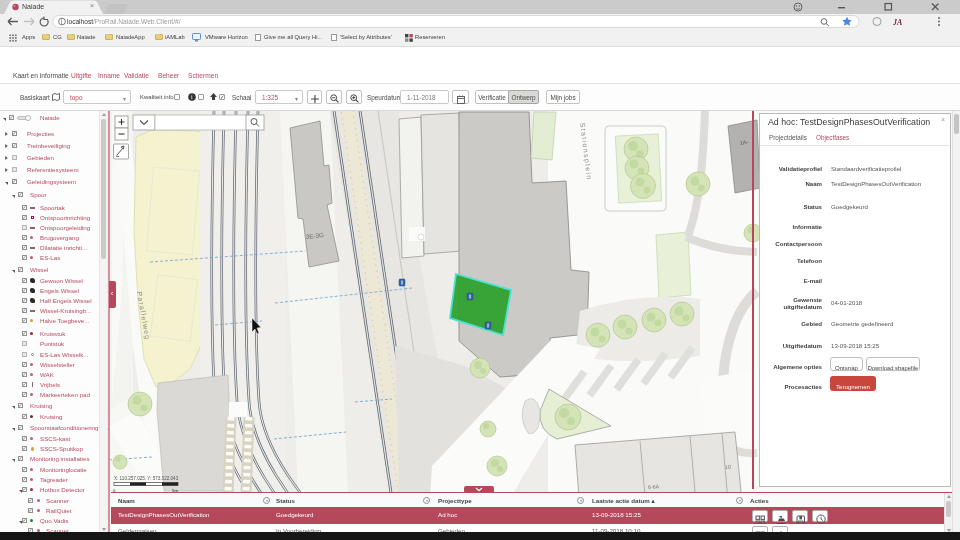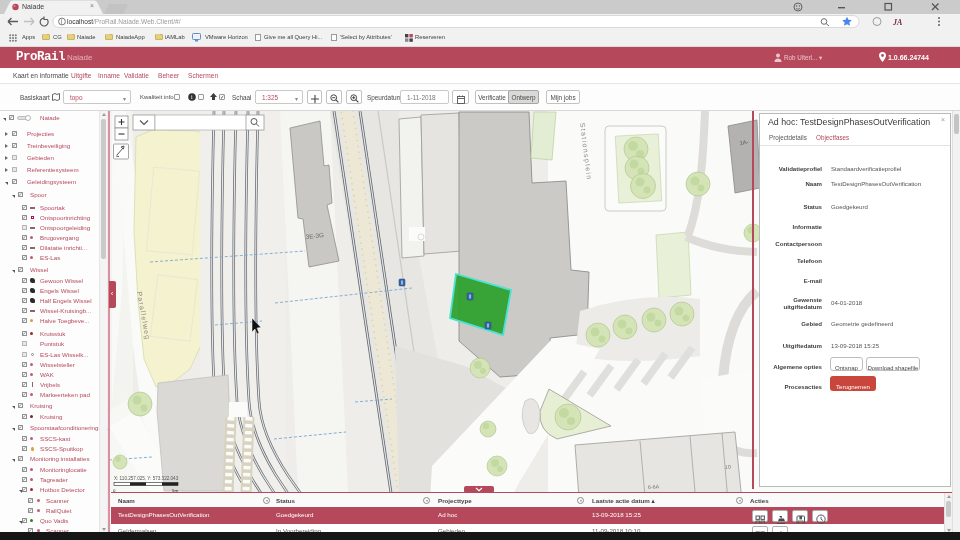--- a/index.html
+++ b/index.html
@@ -128,34 +128,20 @@
       <div class="bk" style="left:340px;">'Select by Attributes'</div>
     <svg class="abs" style="left:405px;top:4.5px" width="8" height="8">
         <rect width="3.4" height="3.4" fill="#444"></rect>
         <rect x="4.4" width="3.4" height="3.4" fill="#b5495b"></rect>
         <rect y="4.4" width="3.4" height="3.4" fill="#888"></rect>
         <rect x="4.4" y="4.4" width="3.4" height="3.4" fill="#444"></rect>
       </svg>
     <div class="bk" style="left:415px;">Reserveren</div>
   </div>
 
-  <div class="abs" id="prorail">
-    <div class="abs" style="left:16px;top:3px;font-family:'Liberation Mono',monospace;font-weight:bold;font-size:12.5px;color:#fff;letter-spacing:-0.5px;">ProRail</div>
-    <div class="abs" style="left:67px;top:6px;font-size:8px;color:#e2b3bd;">Naiade</div>
-    <svg class="abs" style="left:774px;top:6px" width="8" height="9">
-        <circle cx="4" cy="2.5" r="2" fill="#ecc4cd"></circle>
-        <path d="M0.5,9 Q0.5,5.5 4,5.5 Q7.5,5.5 7.5,9 Z" fill="#ecc4cd"></path>
-      </svg>
-    <div class="abs" style="left:784px;top:7px;font-size:6.3px;color:#ecc4cd;">Rob Uiterl... ▾</div>
-    <svg class="abs" style="left:879px;top:5px" width="7" height="10">
-        <path d="M3.5,0 a3.5,3.5 0 0 1 3.5,3.5 q0,2 -3.5,6.5 q-3.5,-4.5 -3.5,-6.5 a3.5,3.5 0 0 1 3.5,-3.5 Z" fill="#fff"></path>
-        <circle cx="3.5" cy="3.5" r="1.4" fill="#b5495b"></circle>
-      </svg>
-    <div class="abs" style="left:888px;top:6.5px;font-size:7px;color:#fff;font-weight:bold;">1.0.66.24744</div>
-  </div>
 
   <div class="abs" id="navrow">
     <div class="nav" style="left:13px;color:#4a4a4a;">Kaart en informatie</div>
     <div class="nav" style="left:71px;">Uitgifte</div>
     <div class="nav" style="left:98px;">Inname</div>
     <div class="nav" style="left:124px;">Validatie</div>
     <div class="nav" style="left:158px;">Beheer</div>
     <div class="nav" style="left:188px;">Schermen</div>
   </div>
 

